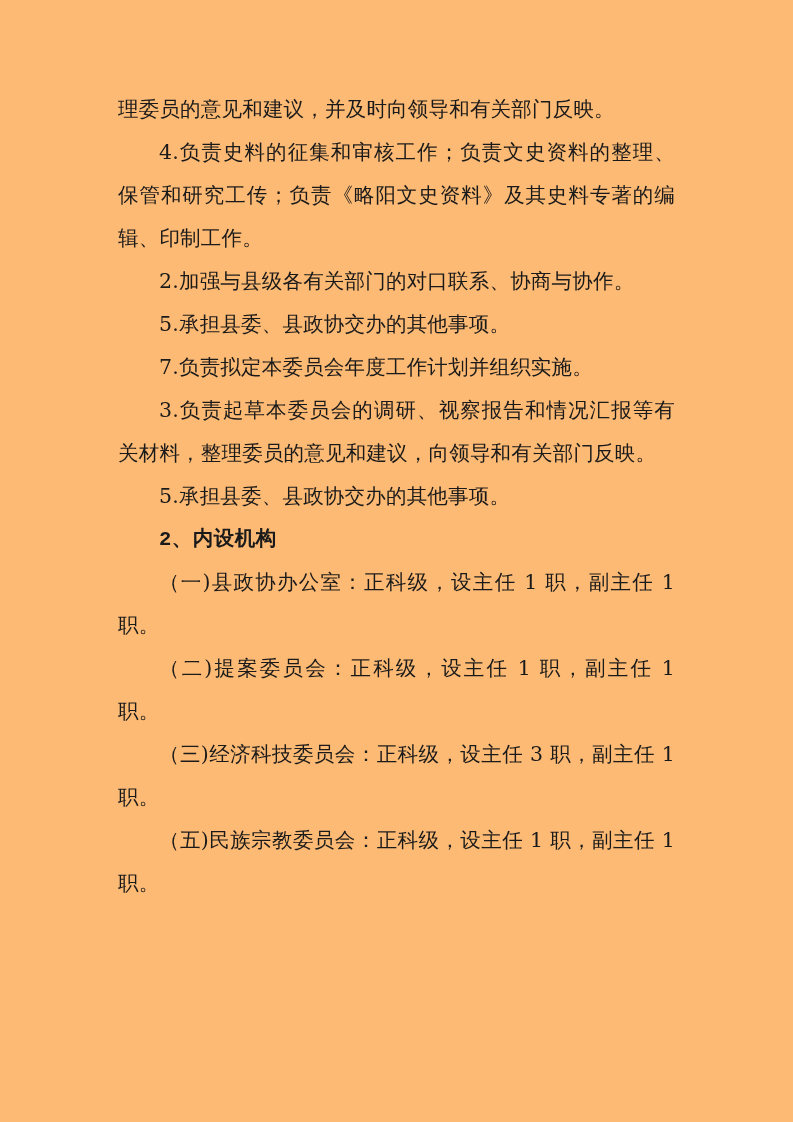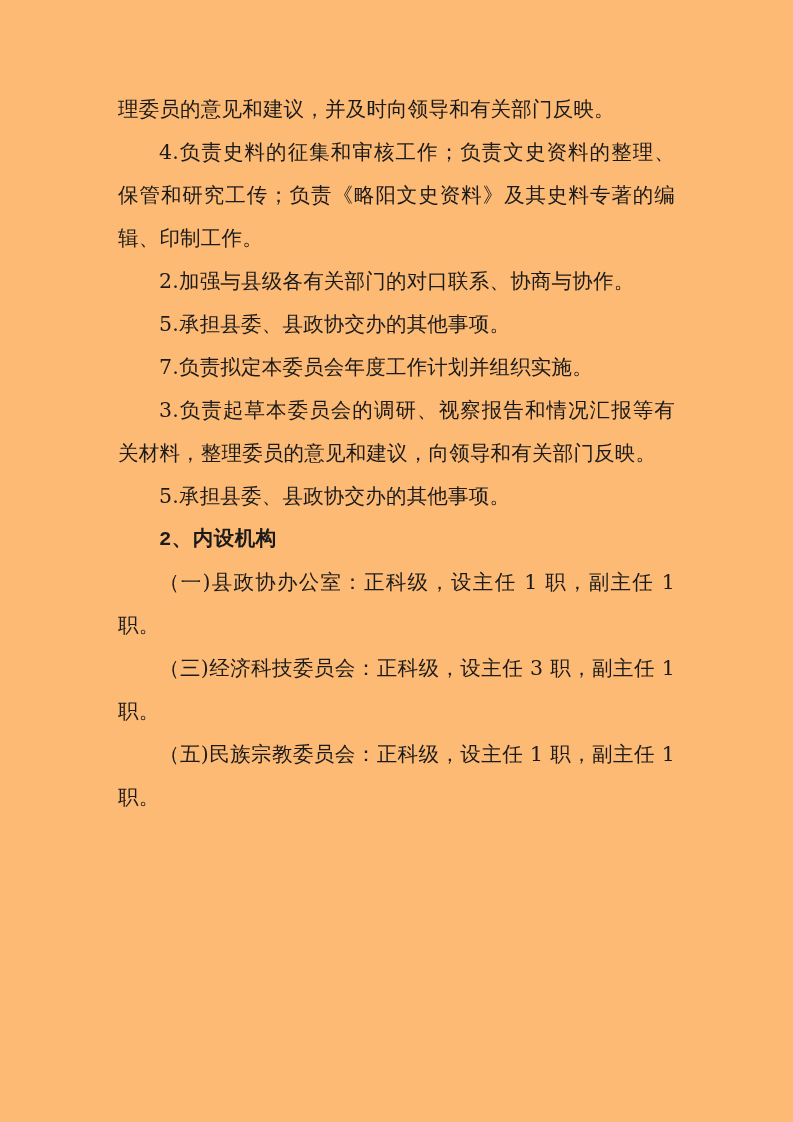--- a/index.html
+++ b/index.html
@@ -55,17 +55,18 @@
     <p class="indent2">4.负责史料的征集和审核工作；负责文史资料的整理、保管和研究工传；负责《略阳文史资料》及其史料专著的编辑、印制工作。</p>
     <p class="indent2">2.加强与县级各有关部门的对口联系、协商与协作。</p>
     <p class="indent2">5.承担县委、县政协交办的其他事项。</p>
     <p class="indent2">7.负责拟定本委员会年度工作计划并组织实施。</p>
     <p class="indent2">3.负责起草本委员会的调研、视察报告和情况汇报等有关材料，整理委员的意见和建议，向领导和有关部门反映。</p>
     <p class="indent2">5.承担县委、县政协交办的其他事项。</p>
 
     <p class="heading">2、内设机构</p>
 
     <p class="indent2">（一)县政协办公室：正科级，设主任 1 职，副主任 1 职。</p>
+    <p class="indent2">（二)提案委员会：正科级，设主任 1 职，副主任 1 职。</p>
     <p class="indent2">（三)经济科技委员会：正科级，设主任 3 职，副主任 1 职。</p>
     <p class="indent2">（五)民族宗教委员会：正科级，设主任 1 职，副主任 1 职。</p>
 
   </div>
 </div>
 
 </body></html>

